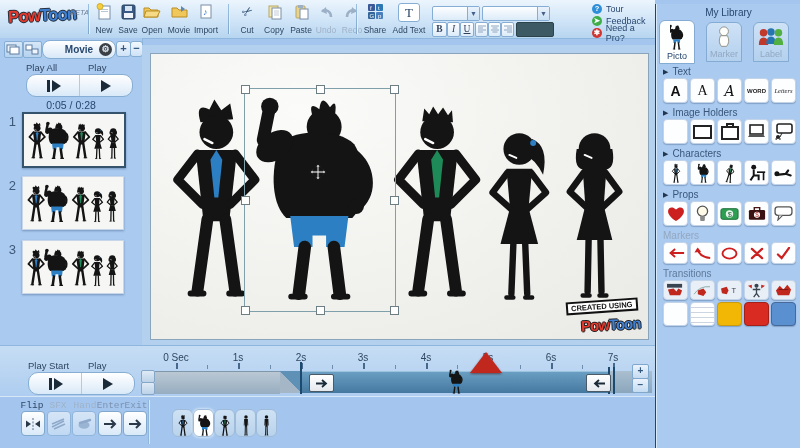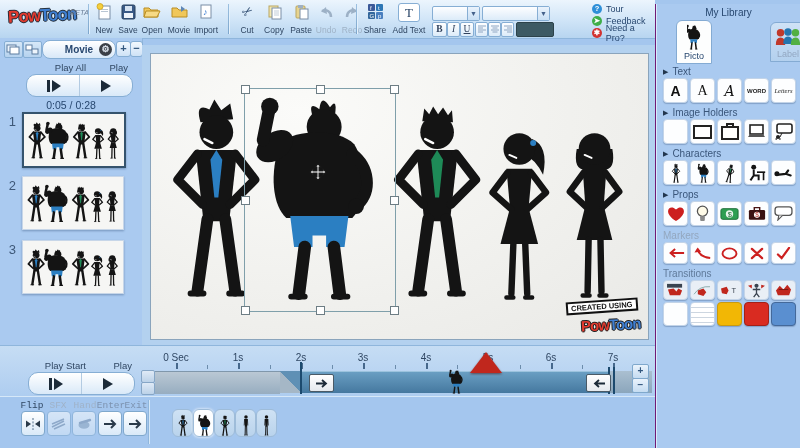--- a/index.html
+++ b/index.html
@@ -23,41 +23,41 @@
   .fmt{position:absolute;top:22px;height:13px;background:linear-gradient(#ffffff,#dcebf9);border:1px solid #86aed4;border-radius:2px;
     font-size:9.5px;color:#30415c;text-align:center;line-height:13px;}
   .fmt.dis{color:#9db1c7;}
   .helprow{position:absolute;left:592px;height:11px;display:flex;align-items:center;gap:4px;font-size:9px;color:#27476f;}
   .hico{width:10px;height:10px;border-radius:50%;color:#fff;font-size:7.5px;font-weight:bold;text-align:center;line-height:10px;}
   
   #library{position:absolute;left:655px;top:4px;width:145px;height:448px;background:#aacaf0;border-left:1px solid #701a75;box-shadow:inset 1px 0 0 #d9eafb;}
   #lib-title{position:absolute;left:0;top:3px;width:145px;text-align:center;font-size:10px;color:#27476f;}
   .libtab{position:absolute;top:18px;width:32px;height:40px;border:1px solid #84abd3;border-radius:6px 6px 0 0;
     background:linear-gradient(#cfe2f6,#b3d0ee);display:flex;flex-direction:column;align-items:center;justify-content:space-between;padding:3px 17px 2px;box-sizing:border-box;
-    font-size:9px;color:#93a8c2;margin-left:17px;}
+    font-size:9px;color:#93a8c2;}
   .libtab.sel{background:#fdfefe;color:#27476f;height:44px;top:16px;z-index:2;}
   #lib-body{position:absolute;left:0;top:60px;width:145px;}
   .sect{font-size:10px;color:#3a567a;padding:2px 0 1px 7px;display:flex;align-items:center;gap:4px;}
   .sect .tri{font-size:7px;color:#22364e;}
   .sect.gray{color:#93a7bf;border-radius:6px;}
   .tilerow{display:flex;gap:2px;padding-left:7px;margin-bottom:2px;}
   .tile{width:25px;height:25px;background:#fdfeff;border:1px solid #c3d4e8;border-radius:4px;box-shadow:0 1px 1px rgba(60,90,130,.35);
     display:flex;align-items:center;justify-content:center;overflow:hidden;box-sizing:border-box;}
   .tile.short{height:22px;} .tile.trans{height:20px;background:#e9eff6;} .tile.bgt{height:24px;}
   .tA1{font-size:14px;font-weight:bold;color:#111;} .tA2{font-size:14px;font-family:"Liberation Serif",serif;color:#111;}
   .tA3{font-size:14px;font-family:"DejaVu Serif",serif;font-style:italic;color:#111;}
   .tword{font-size:6px;font-weight:bold;color:#222;} .tlet{font-size:6.5px;font-style:italic;font-family:"Liberation Serif",serif;color:#222;}
   
   #leftpanel{position:absolute;left:0;top:38px;width:142px;height:307px;background:#aacaf0;border-right:1px solid #8fb6dc;}
   .mini-ic{position:absolute;top:3px;width:17px;height:15px;background:linear-gradient(#d7e8f8,#b5d2ee);border:1px solid #86aed4;border-radius:2px;}
   #movietab{position:absolute;left:42px;top:2px;width:72px;height:17px;background:linear-gradient(#ffffff,#d8e8f8);border:1px solid #86aed4;border-radius:8px;
     font-size:10px;font-weight:bold;color:#27476f;text-align:center;line-height:17px;}
   .pm{position:absolute;top:3px;width:13px;height:14px;background:linear-gradient(#f2f8fe,#cfe2f6);border:1px solid #86aed4;border-radius:3px;
     font-size:11px;font-weight:bold;color:#33577e;text-align:center;line-height:13px;}
-  .playlbl{position:absolute;font-size:9.5px;color:#2f4662;text-align:right;}
+  .playlbl{position:absolute;font-size:9.5px;color:#2f4662;text-align:left;}
   .playbar{position:absolute;height:21px;display:flex;border:1px solid #86aed4;border-radius:10px;overflow:hidden;background:linear-gradient(#ffffff,#d9e9f8);}
   .playbar .half{width:52px;display:flex;align-items:center;justify-content:center;}
   .playbar .half + .half{border-left:1px solid #b3cbe2;}
   .timetxt{position:absolute;left:0;top:99px;width:142px;text-align:center;font-size:10.5px;color:#27476f;}
   .slidenum{position:absolute;left:2px;width:14px;text-align:right;font-size:13px;color:#3e5878;}
   .thumb{position:absolute;left:22px;width:100px;height:52px;background:#f6f6f4;border:1px solid #c7d6e8;box-shadow:0 1px 2px rgba(40,70,110,.4);}
   .thumb.sel{border:2px solid #35536d;}
   .thumb svg{display:block;width:100%;height:100%;}
   
   #stage-wrap{position:absolute;left:142px;top:45px;width:513px;height:300px;background:#b3d1ef;}
@@ -338,20 +338,27 @@
 
 <div id="library">
   <div id="lib-title">My Library</div>
 
   <div class="libtab sel" style="left:3px;">
     <svg width="14" height="26" viewBox="-45 -215 95 220">
           <use href="#fig-muscle"></use>
         </svg>
     <span>Picto</span>
   </div>
+  <div class="libtab" style="left:50px;">
+    <svg width="18" height="24" viewBox="0 0 20 26">
+          <circle cx="10" cy="6" r="5" fill="#fdfdfb" stroke="#8a8a80"></circle>
+          <path d="M6,11 Q3,18 7,23 L13,23 Q17,18 14,11 Z" fill="#fdfdfb" stroke="#8a8a80"></path>
+        </svg>
+    <span>Marker</span>
+  </div>
   <div class="libtab" style="left:97px;">
     <svg width="28" height="24" viewBox="0 0 30 24">
       <g fill="#c0392b">
             <circle cx="7" cy="7" r="4"></circle>
             <path d="M2,20 Q2,12 7,12 Q12,12 12,20 Z"></path>
           </g>
       <g fill="#2475b0">
             <circle cx="15" cy="6" r="4"></circle>
             <path d="M10,19 Q10,11 15,11 Q20,11 20,19 Z"></path>
           </g>

